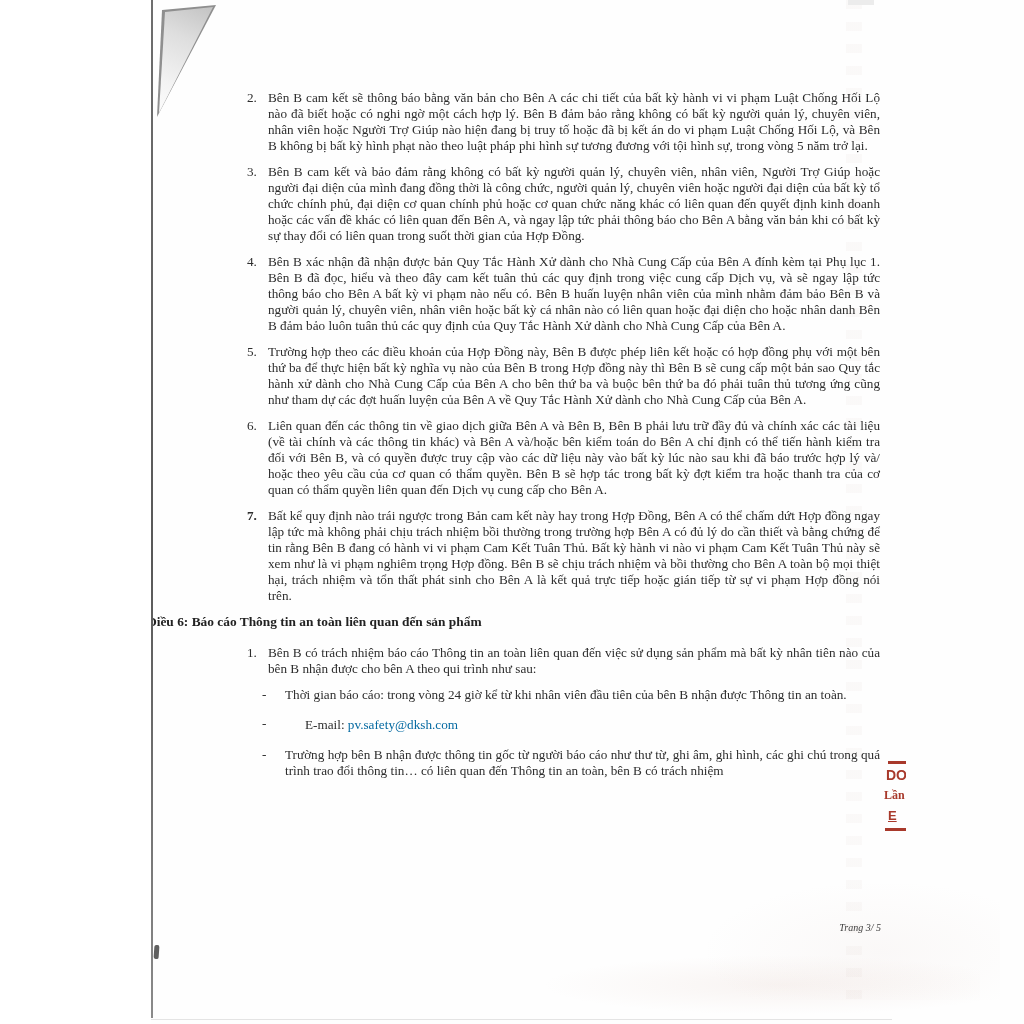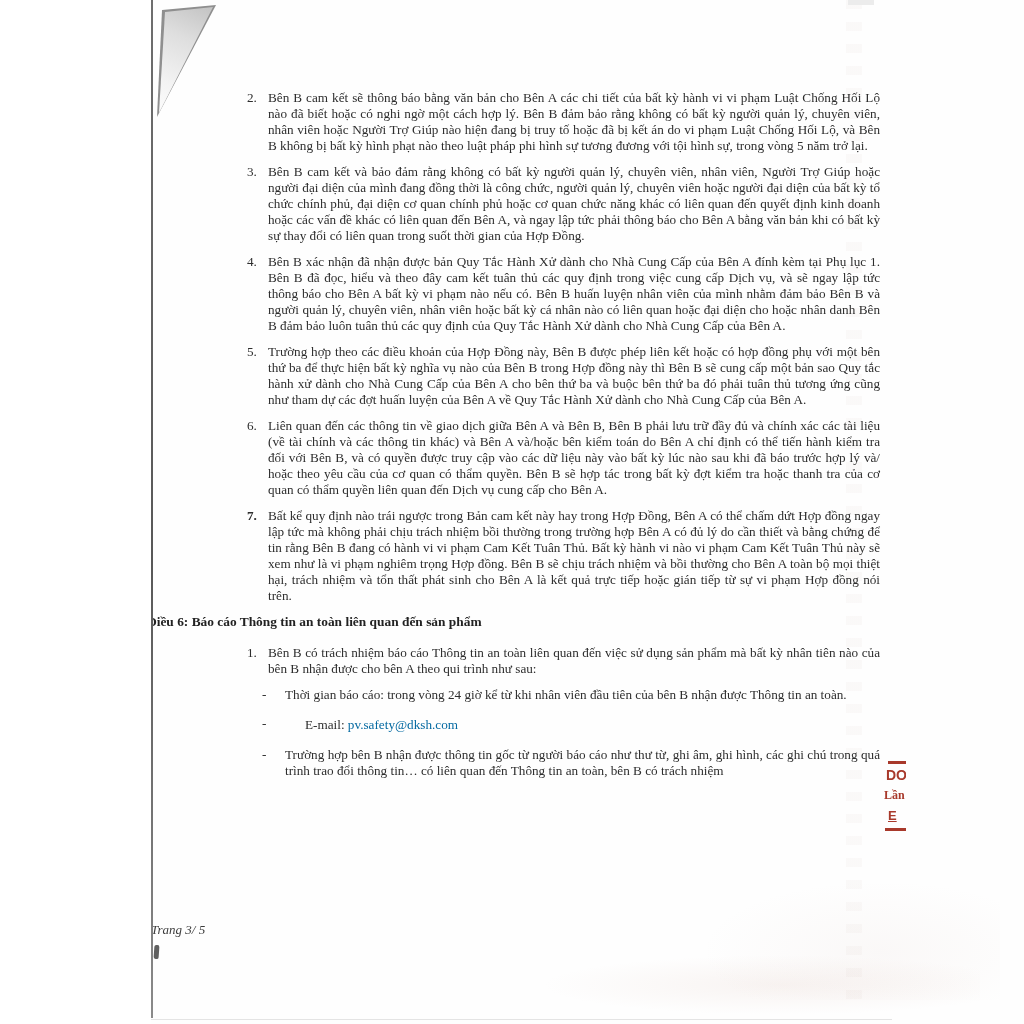--- a/index.html
+++ b/index.html
@@ -32,21 +32,21 @@
   .num.bold{font-weight:bold;}
   .sec-heading{font-weight:bold;margin-left:-100px;margin-top:7px;margin-bottom:15px;
     text-align:left;font-size:13.4px;color:#222;}
   .bullet{position:relative;padding-left:38px;margin-bottom:13px;}
   .bullet .marker{position:absolute;left:15px;top:-1px;}
   .bullet.tight{margin-bottom:10px;}
   .contacts{margin-left:58px;margin-bottom:13px;line-height:17.5px;text-align:left;}
   .email{color:#0369a1;}
 
   .footer{position:absolute;left:151px;top:922px;width:730px;z-index:1;
-    text-align:left;font-style:italic;font-size:13px;color:#3c3c3c;}
+    text-align:right;font-style:italic;font-size:10px;color:#3c3c3c;}
 
   
   .stamp{position:absolute;left:843px;top:754px;width:23px;height:86px;overflow:hidden;z-index:2;
     font-family:"Liberation Sans", sans-serif;font-weight:bold;color:#a8392b;margin-left:40px;}
   .stamp-rule{position:absolute;height:2.5px;background:#a8392b;}
   .stamp-rule.top{left:5px;top:7px;width:18px;}
   .stamp-rule.bottom{left:2px;top:74px;width:21px;}
   .stamp-l1{position:absolute;left:3px;top:13px;font-size:14px;}
   .stamp-l2{position:absolute;left:1px;top:34px;font-size:12px;font-family:Liberation Serif, serif;}
   .stamp-l3{position:absolute;left:5px;top:54px;font-size:13px;text-decoration:underline;}

